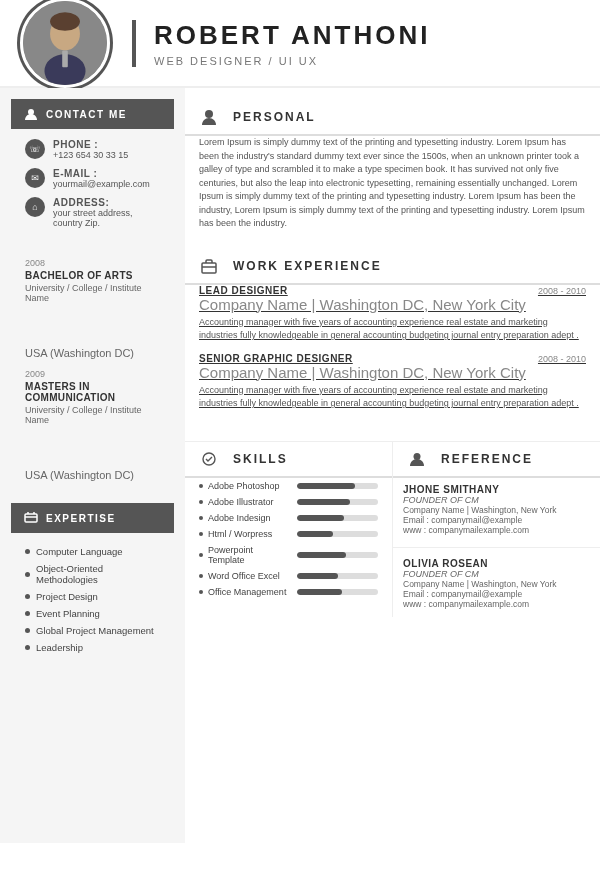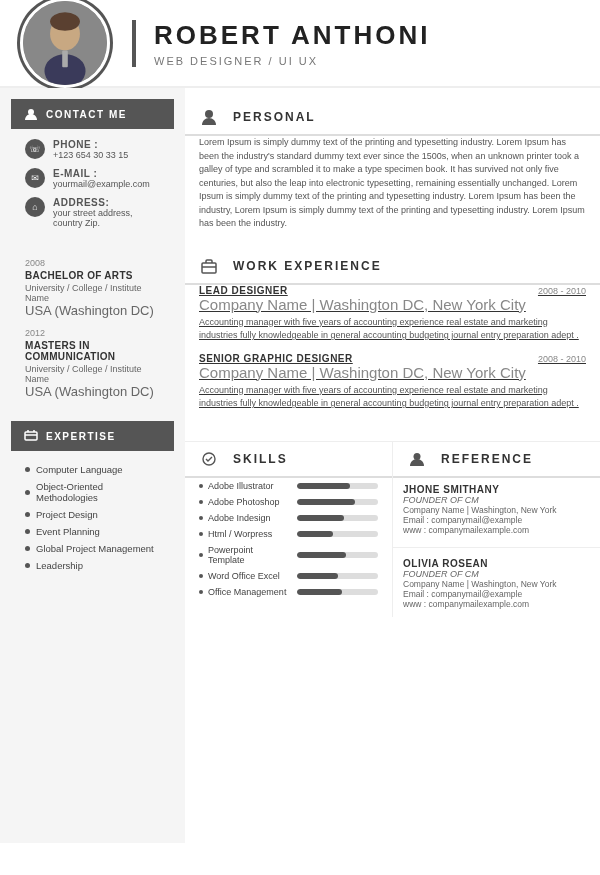--- a/index.html
+++ b/index.html
@@ -139,23 +139,24 @@
       color: #333;
       text-transform: uppercase;
       letter-spacing: 0.3px;
       margin-bottom: 2px;
     }
     .edu-school {
       font-size: 9px;
       color: #666;
     }
     .edu-location {
-      font-size: 13px;
+      font-size: 11px;
       color: #666;
       margin-bottom: 10px;
+      margin-top: 44px;
     }
 
     .expertise-section {
       padding: 10px 14px 12px;
     }
     .expertise-item {
       font-size: 9.5px;
       color: #444;
       padding: 3px 0;
       display: flex;
@@ -376,21 +377,21 @@
           <div class="contact-value">your street address, country Zip.</div>
         </div>
       </div>
     </div>
 
     <div class="education-section">
       <div class="edu-year">2008</div>
       <div class="edu-degree">BACHELOR OF ARTS</div>
       <div class="edu-school">University / College / Institute Name</div>
       <div class="edu-location">USA (Washington DC)</div>
-      <div class="edu-year">2012</div>
+      <div class="edu-year">2009</div>
       <div class="edu-degree">MASTERS IN COMMUNICATION</div>
       <div class="edu-school">University / College / Institute Name</div>
       <div class="edu-location">USA (Washington DC)</div>
     </div>
 
     <div class="section-header-dark">
       <span class="icon">
         <svg width="14" height="14" viewBox="0 0 14 14" fill="none" stroke="white" stroke-width="1.5">
           <rect x="1" y="3" width="12" height="8" rx="1"></rect>
           <line x1="4" y1="1" x2="4" y2="3"></line>
@@ -482,33 +483,33 @@
               <circle cx="8" cy="8" r="6"></circle>
               <path d="M5 8l2 2 4-4"></path>
             </svg>
           </span>
           <span class="section-title">SKILLS</span>
         </div>
         <div id="skills-list">
             <div class="skills-item">
       <div class="skill-label">
         <span class="skill-bullet"></span>
+        Adobe Photoshop
+      </div>
+      <div class="skill-bar-bg">
+        <div class="skill-bar-fill" style="width:72%"></div>
+      </div>
+    </div>
+            <div class="skills-item">
+      <div class="skill-label">
+        <span class="skill-bullet"></span>
         Adobe Illustrator
       </div>
       <div class="skill-bar-bg">
         <div class="skill-bar-fill" style="width:65%"></div>
-      </div>
-    </div>
-            <div class="skills-item">
-      <div class="skill-label">
-        <span class="skill-bullet"></span>
-        Adobe Photoshop
-      </div>
-      <div class="skill-bar-bg">
-        <div class="skill-bar-fill" style="width:72%"></div>
       </div>
     </div>
             <div class="skills-item">
       <div class="skill-label">
         <span class="skill-bullet"></span>
         Adobe Indesign
       </div>
       <div class="skill-bar-bg">
         <div class="skill-bar-fill" style="width:58%"></div>
       </div>

